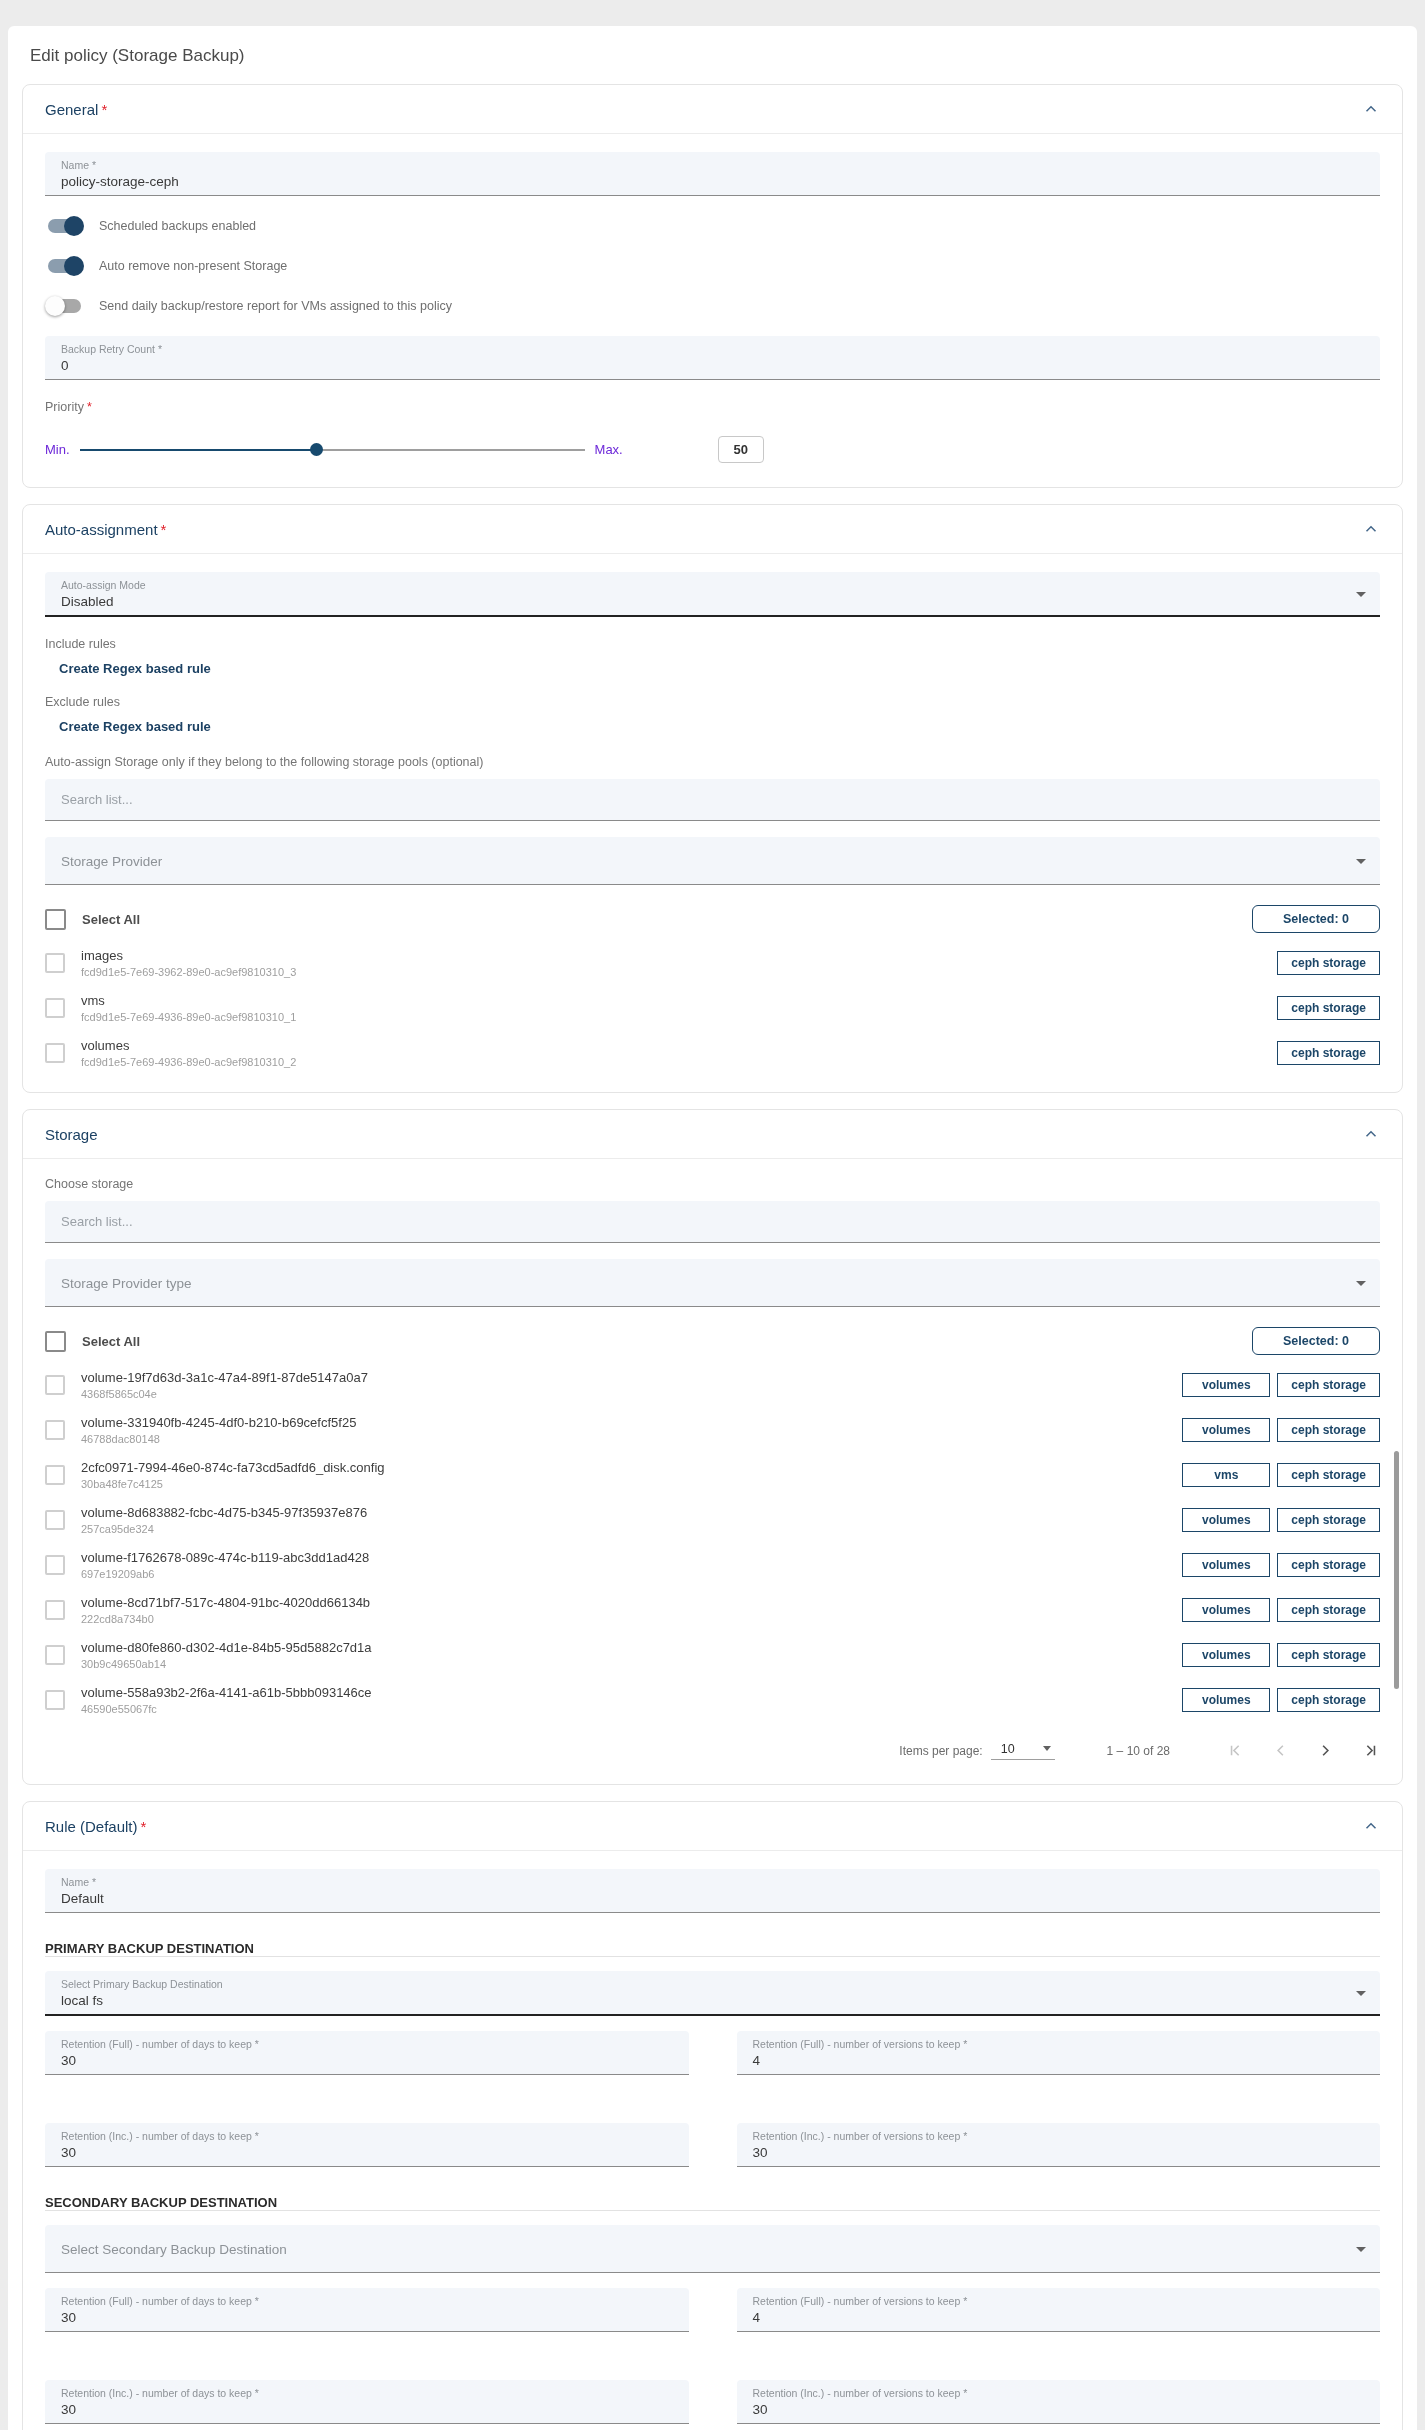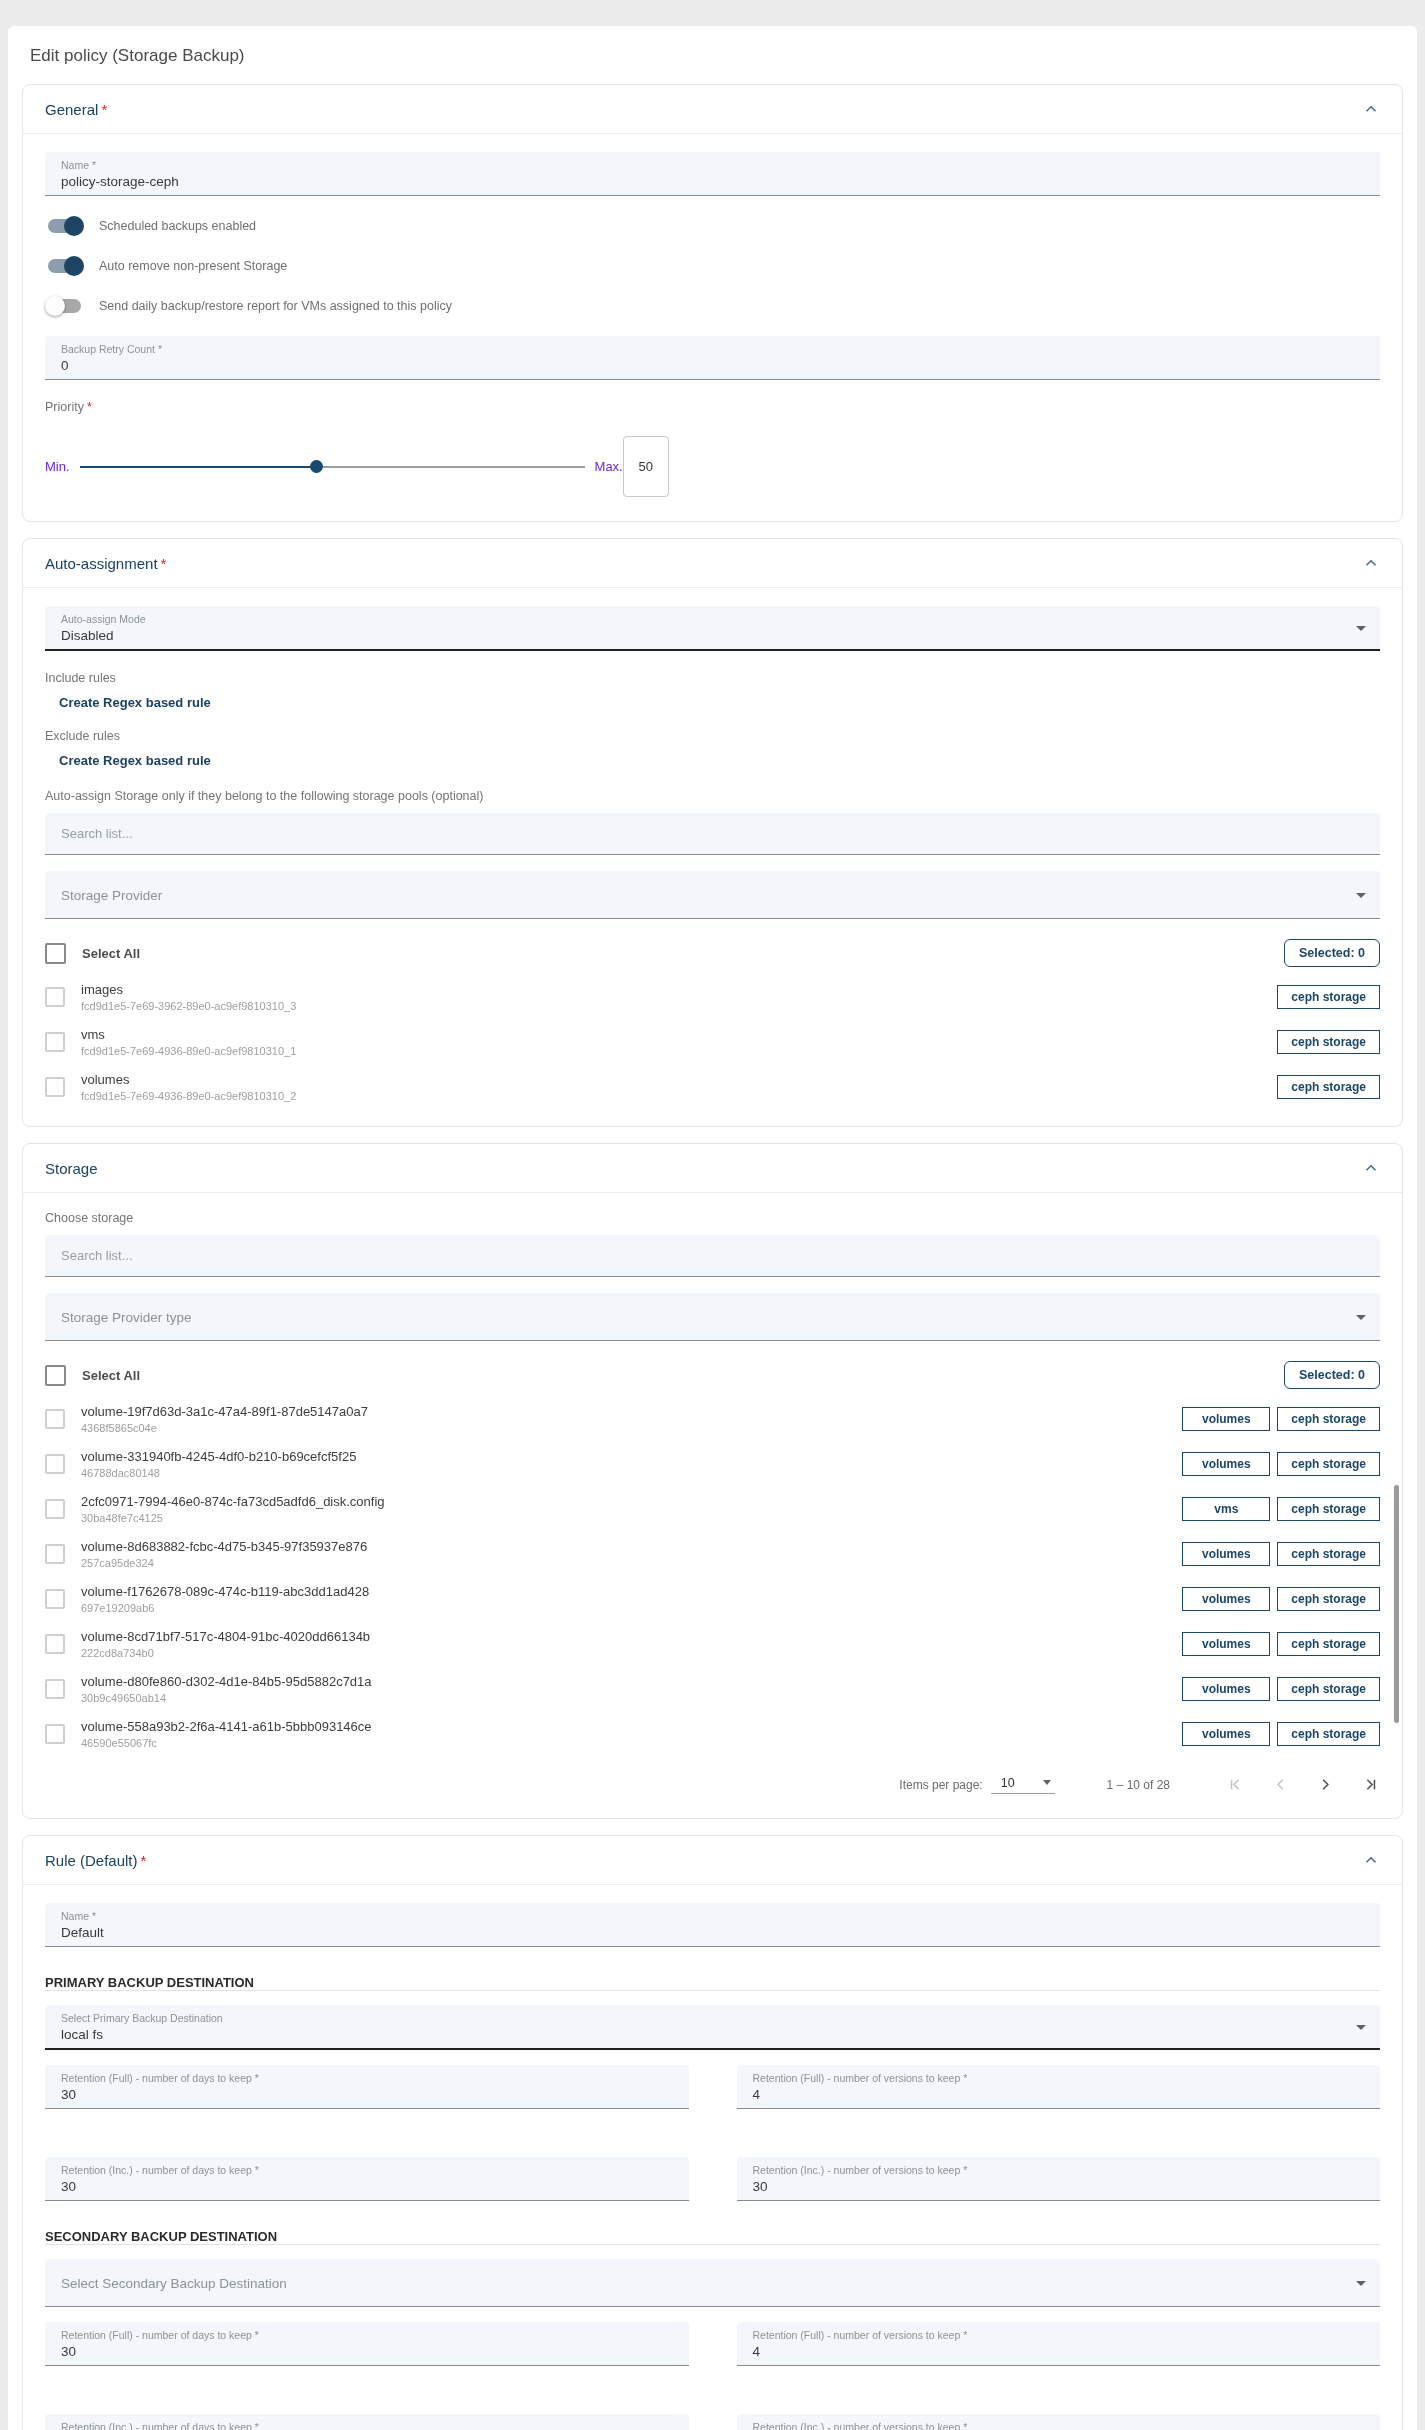--- a/index.html
+++ b/index.html
@@ -28,27 +28,27 @@
   .toggle.off .track{background:#a8a8a8;}
   .toggle.off .knob{left:-2px;background:#fdfdfd;box-shadow:0 1px 3px rgba(0,0,0,.4);}
   .toggle-label{font-size:12.5px;color:#6f6f6f;margin-left:17px;}
   .minor-label{font-size:12.5px;color:#757575;}
   .link{font-size:13px;font-weight:700;color:#1c4163;margin:10px 0 0 14px;cursor:pointer;display:inline-block;}
   .slider-row{display:flex;align-items:center;margin-top:22px;}
   .slider-end{font-size:13px;color:#6d28d9;}
   .slider-track{position:relative;width:505px;height:2px;background:#9e9e9e;margin:0 10px;}
   .slider-fill{position:absolute;left:0;top:0;height:2px;background:#174a6e;width:47%;}
   .slider-knob{position:absolute;left:47%;top:50%;width:13px;height:13px;margin:-6.5px 0 0 -6.5px;border-radius:50%;background:#174a6e;cursor:pointer;}
-  .num-box{width:44px;border:1px solid #c8c8c8;border-radius:4px;padding:22px 0;text-align:center;font-size:13px;color:#333;}
+  .num-box{margin-left:95px;width:44px;border:1px solid #c8c8c8;border-radius:4px;padding:5px 0;text-align:center;font-size:13px;color:#333;font-weight:bold;}
   .cb{width:17px;height:17px;border:2px solid #8a8a8a;border-radius:2px;background:#fff;flex:none;cursor:pointer;}
   .cb.light{width:16px;height:16px;border:2px solid #cfcfcf;}
   .selrow{display:flex;align-items:center;justify-content:space-between;margin-top:20px;}
   .selrow .left{display:flex;align-items:center;}
   .selrow .sel-label{font-size:13px;font-weight:700;color:#4d4d4d;margin-left:16px;}
-  .badge{border:1px solid #1c4668;border-radius:6px;color:#1c4668;font-size:12.5px;font-weight:700;padding:6px 14px;}
+  .badge{border:1px solid #1c4668;border-radius:6px;color:#1c4668;font-size:12.5px;font-weight:700;padding:6px 30px;}
   .list-item{display:flex;align-items:center;margin-top:15px;}
   .list-item .texts{margin-left:16px;}
   .list-item .iname{font-size:13px;color:#3d3d3d;}
   .list-item .iid{font-size:11px;color:#9e9e9e;margin-top:3px;}
   .list-item .spacer{flex:1;}
   .chip{border:1px solid #1c4668;border-radius:0;color:#1c4668;font-size:12px;font-weight:700;padding:4px 13px;min-width:60px;text-align:center;margin-left:7px;}
   .pagination{display:flex;align-items:center;justify-content:flex-end;margin-top:26px;color:#6b6b6b;font-size:12px;}
   .ipp-select{display:flex;align-items:center;border-bottom:1px solid #9e9e9e;margin-left:8px;padding:0 4px 3px 2px;cursor:pointer;}
   .ipp-value{font-size:12.5px;color:#333;margin-left:8px;}
   .ipp-caret{width:0;height:0;border-left:4.5px solid transparent;border-right:4.5px solid transparent;border-top:5px solid #616161;margin-left:28px;}

